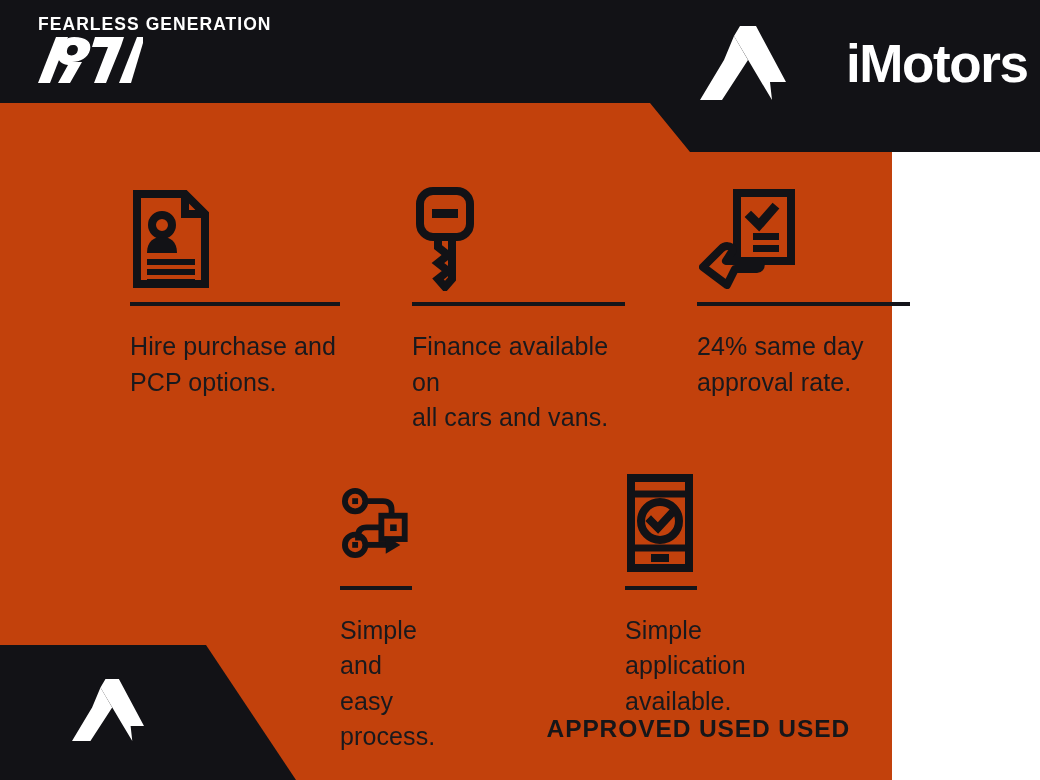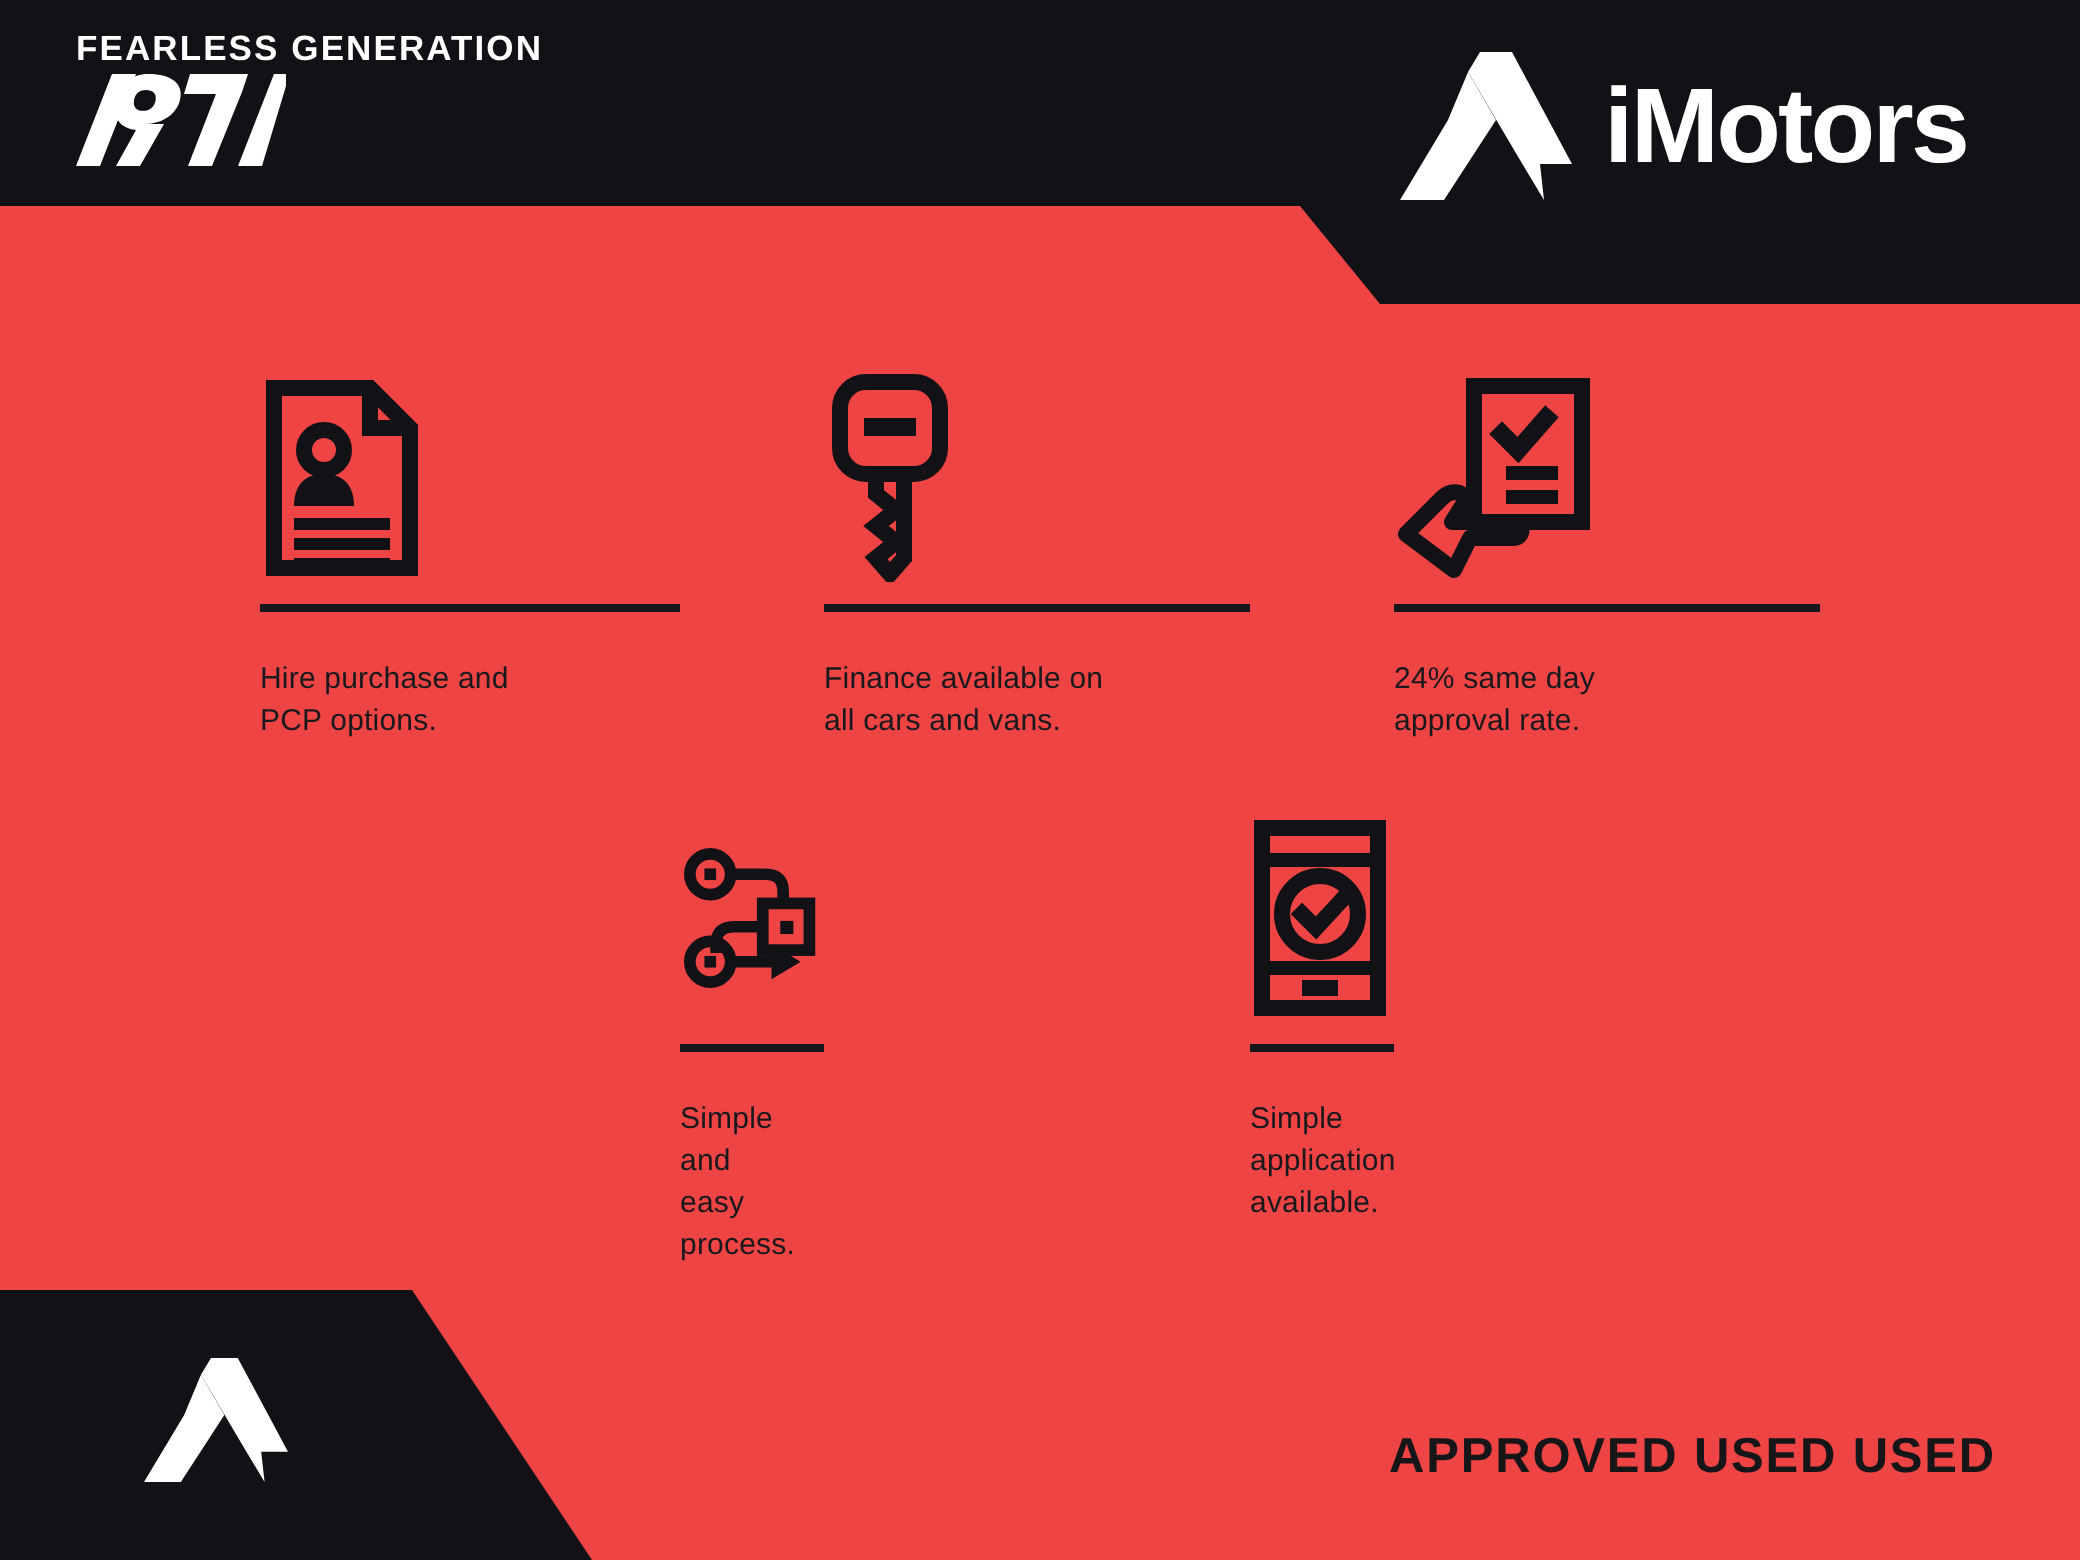--- a/index.html
+++ b/index.html
@@ -11,23 +11,23 @@
     height: 780px;
     background: #ffffff;
     font-family: "Liberation Sans", sans-serif;
     overflow: hidden;
     position: relative;
     -webkit-font-smoothing: antialiased;
   }
   .poster {
     position: absolute;
     inset: 0;
-    width: 1040px;
+    width: 892px;
     height: 780px;
-    background: #ef4444;
+    background: #c2410c;
   }
 
   
   .header-bg {
     position: absolute;
     top: 0; left: 0;
     width: 1040px;
     height: 155px;
     background: #121216;
     clip-path: polygon(0 0, 1040px 0, 1040px 152px, 690px 152px, 650px 103px, 0 103px);
@@ -61,20 +61,21 @@
     align-items: center;
     gap: 16px;
   }
   .imotors-mark { width: 86px; height: 74px; display: block; }
   .imotors-word {
     color: #ffffff;
     font-size: 53px;
     font-weight: bold;
     letter-spacing: -1.4px;
     line-height: 1;
+    margin-left: 44px;
   }
 
   
   .grid {
     position: absolute;
     top: 180px;
     left: 130px;
     width: 786px;
     display: grid;
     grid-template-columns: 210px 72px 213px 72px 213px;
@@ -93,21 +94,21 @@
   }
   .icon-box svg { display: block; }
   .rule {
     height: 4px;
     background: #15151a;
     width: 100%;
     margin-top: 4px;
   }
   .caption {
     margin-top: 23px;
-    font-size: 15px;
+    font-size: 25px;
     line-height: 1.42;
     color: #19191d;
     letter-spacing: 0.1px;
     white-space: pre-line;
   }
 
   
   .footer-shape {
     position: absolute;
     left: 0;

